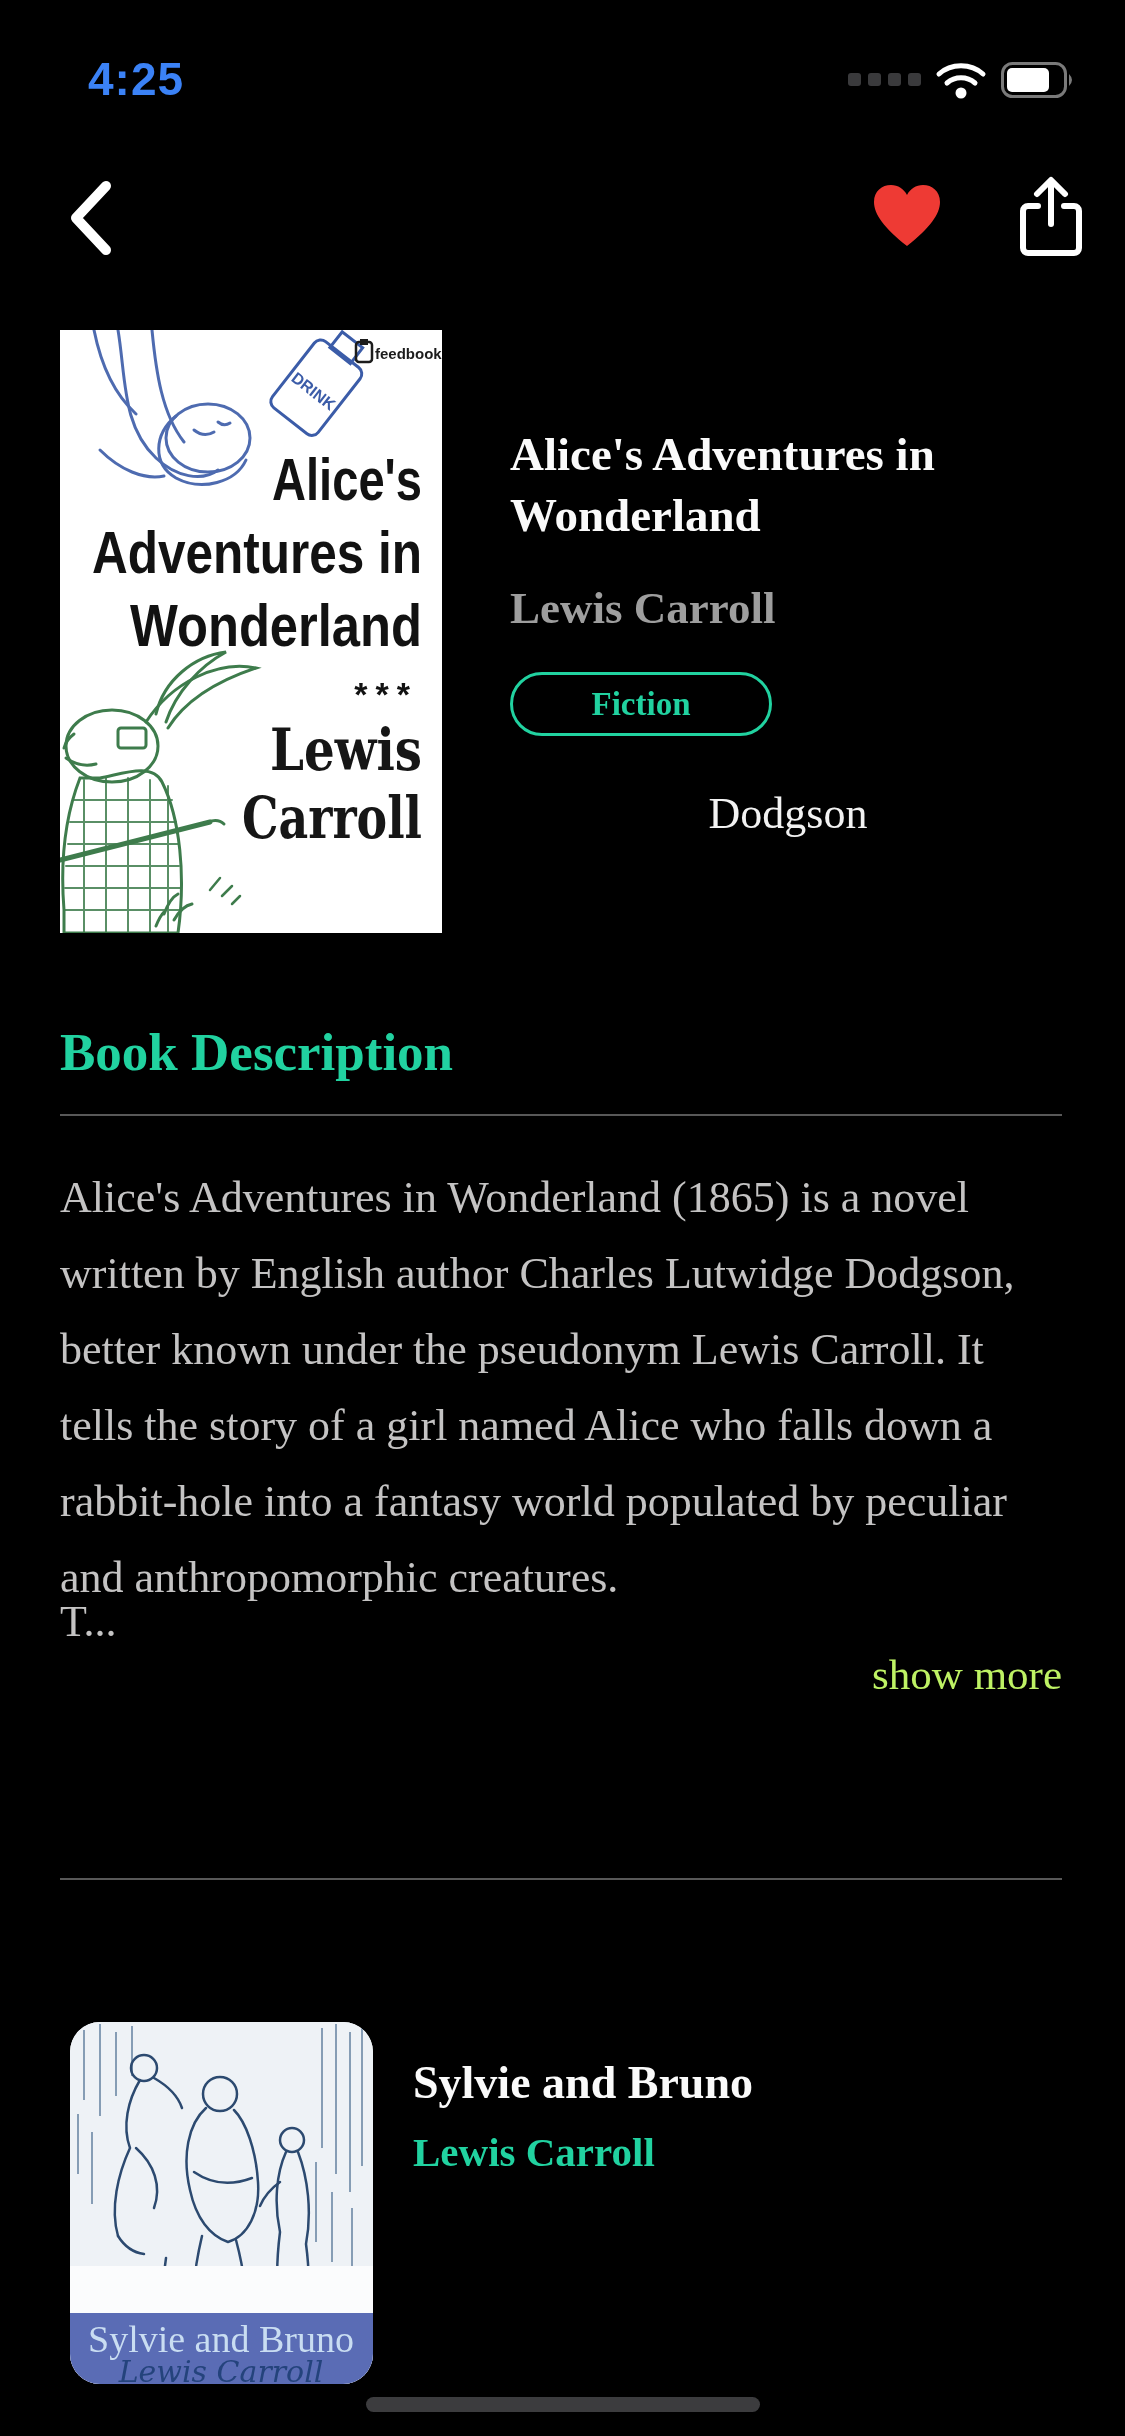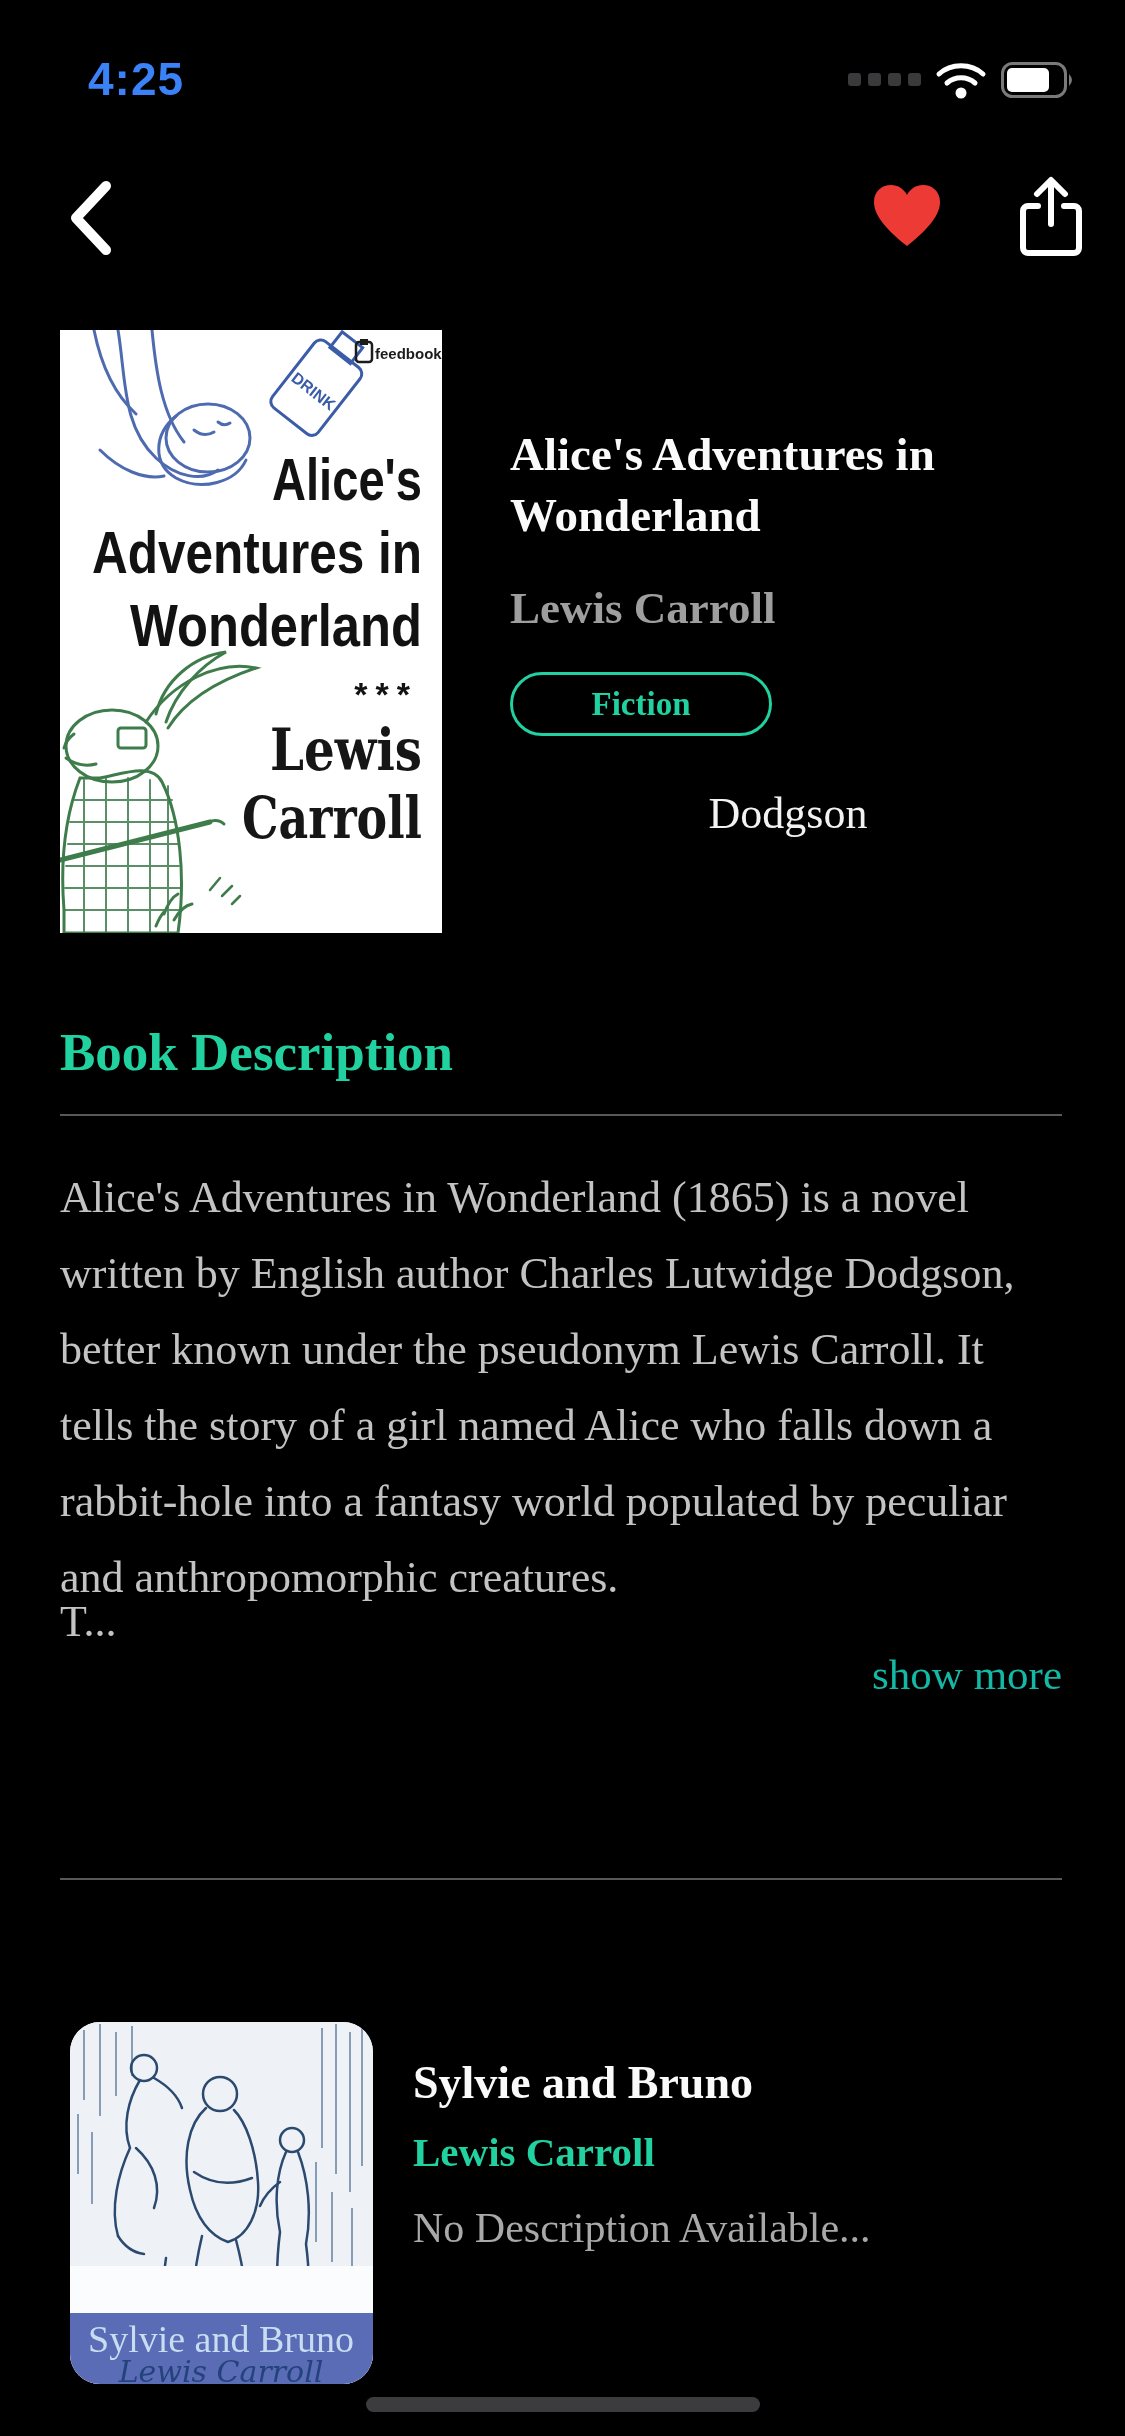--- a/index.html
+++ b/index.html
@@ -35,21 +35,21 @@
   
   .sec-heading{left:60px;width:1002px;font-size:53px;font-weight:700;color:#21d2a0;}
   .h-desc{top:1022px;}
   .h-more{top:1788px;}
   .divider{left:60px;width:1002px;height:2px;background:#585858;}
   .div1{top:1114px;}
   .div2{top:1878px;}
   .desc-text{left:60px;top:1160px;width:1002px;font-size:44px;line-height:76px;color:#c4c3c3;}
   .trunc{left:60px;top:1596px;font-size:44px;color:#c4c3c3;}
   .show-more{left:60px;top:1650px;width:1002px;text-align:right;font-size:43px;
-             color:#14b8a6;cursor:pointer;}
+             color:#bef264;cursor:pointer;}
 
   
   .rel-card{left:0;top:2000px;width:1125px;height:436px;cursor:pointer;}
   .rel-cover{position:absolute;left:70px;top:22px;width:303px;height:362px;
              border-radius:30px;overflow:hidden;background:#eef2f6;}
   .rel-title{position:absolute;left:413px;top:56px;font-size:46px;font-weight:700;color:#fafafa;}
   .rel-author{position:absolute;left:413px;top:128px;font-size:41px;font-weight:700;color:#21d2a0;}
   .rel-desc{position:absolute;left:413px;top:204px;font-size:42px;color:#a9a9a9;}
 
   .home-indicator{left:366px;top:2397px;width:394px;height:15px;border-radius:8px;
@@ -207,18 +207,17 @@
         </g>
         <rect x="0" y="244" width="303" height="47" fill="#fbfcfd"></rect>
 
         <rect x="0" y="291" width="303" height="71" fill="#5a6cb5"></rect>
         <text x="151" y="330" text-anchor="middle" font-family="Liberation Serif, serif" font-size="38" fill="#c9ddf2">Sylvie and Bruno</text>
         <text x="151" y="360" text-anchor="middle" font-family="DejaVu Serif, serif" font-style="italic" font-size="30" fill="#24437c">Lewis Carroll</text>
       </svg>
     </div>
     <div class="rel-title">Sylvie and Bruno</div>
     <div class="rel-author">Lewis Carroll</div>
-    <div class="rel-desc">No Description Available...</div>
   </div>
 
   <div class="abs home-indicator"></div>
 
 </div>
 
 </body></html>

